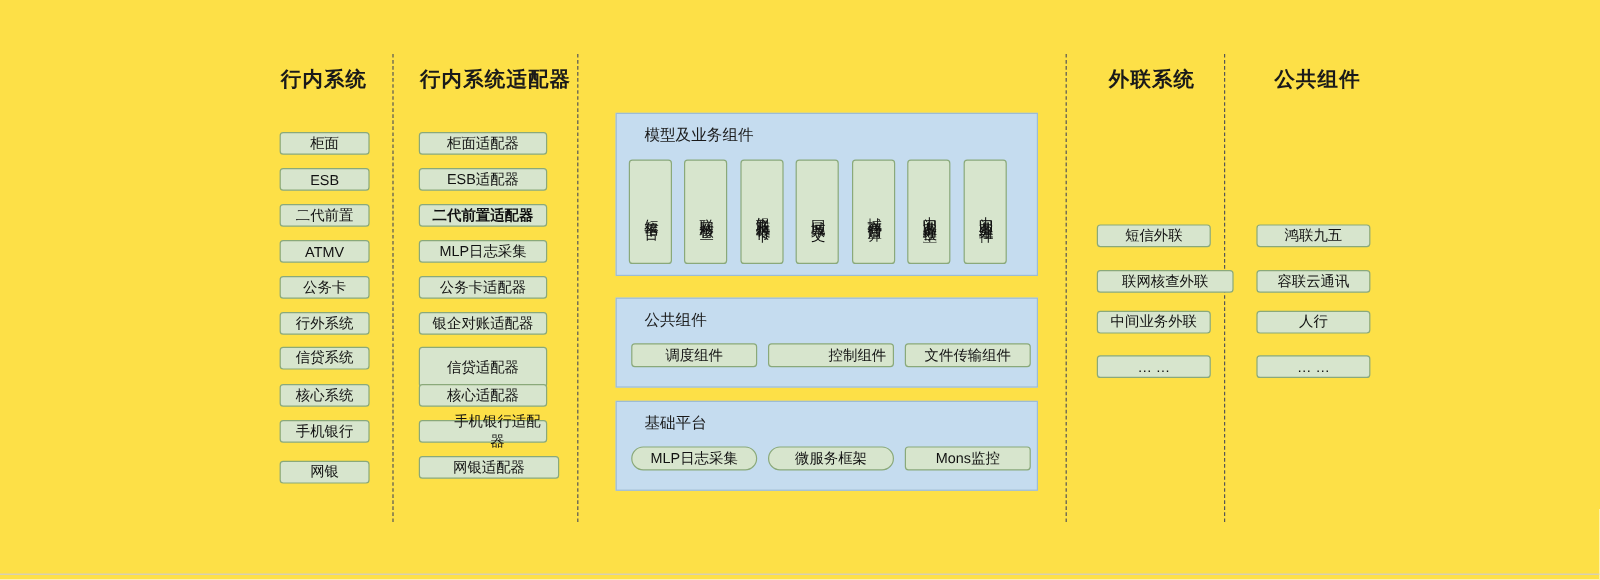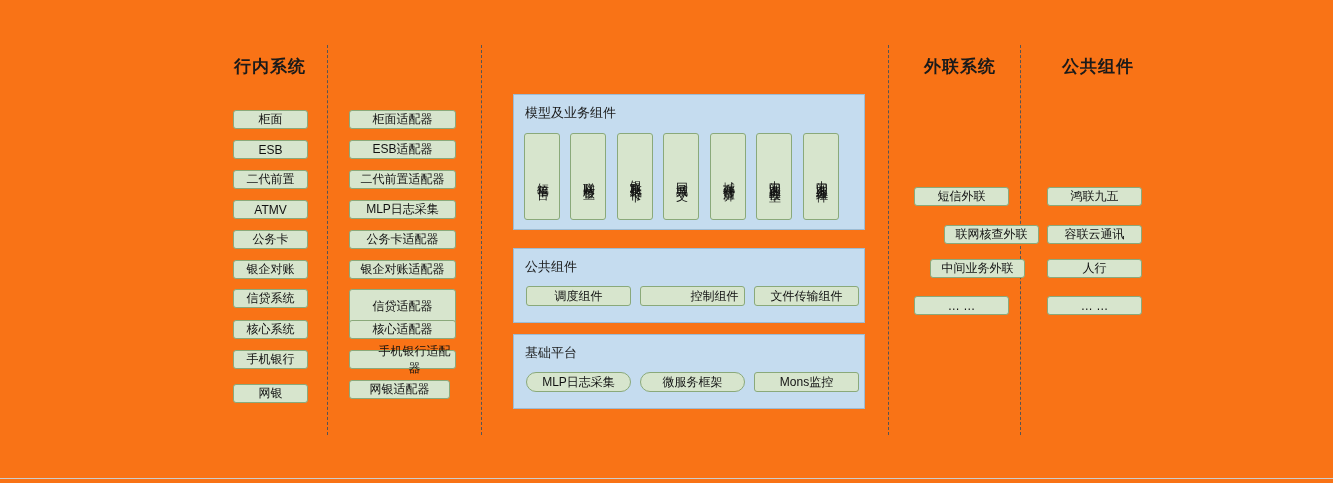--- a/index.html
+++ b/index.html
@@ -8,21 +8,21 @@
     background: #ffffff;
   }
   body {
     font-family: "Liberation Sans", sans-serif;
     color: #000000;
   }
   #canvas {
     position: relative;
     width: 1333px;
     height: 483px;
-    background: #f97316;
+    background: #fde047;
     overflow: hidden;
   }
   .col-title {
     position: absolute;
     font-size: 17px;
     font-weight: bold;
     text-align: center;
     color: #1a1a1a;
     letter-spacing: 1px;
   }
@@ -53,63 +53,65 @@
   .panel {
     position: absolute;
     background: #c5dcef;
     border: 1px solid #9dbcd4;
     box-sizing: border-box;
   }
   .panel-title {
     position: absolute;
     font-size: 13px;
     color: #1a1a1a;
+    margin-left: 12px;
   }
   .bottom-rule {
     position: absolute;
     left: 0;
     width: 1333px;
     border-top: 1px solid #cccccc;
   }
 </style>
 </head>
 <body>
 
 <div id="canvas">
 
   <div class="col-title" style="left:205px; top:55px; width:130px;">行内系统</div>
+  <div class="col-title" style="left:333px; top:55px; width:160px;">行内系统适配器</div>
   <div class="col-title" style="left:895px; top:55px; width:130px;">外联系统</div>
   <div class="col-title" style="left:1028px; top:55px; width:140px;">公共组件</div>
 
   <div class="vdiv" style="left:327px; top:45px; height:390px;"></div>
   <div class="vdiv" style="left:481px; top:45px; height:390px;"></div>
   <div class="vdiv" style="left:888px; top:45px; height:390px;"></div>
   <div class="vdiv" style="left:1020px; top:45px; height:390px;"></div>
 
   <div class="node" style="left:233px; top:110px; width:75px; height:19px;">柜面</div>
   <div class="node" style="left:233px; top:140px; width:75px; height:19px;">ESB</div>
   <div class="node" style="left:233px; top:170px; width:75px; height:19px;">二代前置</div>
   <div class="node" style="left:233px; top:200px; width:75px; height:19px;">ATMV</div>
   <div class="node" style="left:233px; top:230px; width:75px; height:19px;">公务卡</div>
-  <div class="node" style="left:233px; top:260px; width:75px; height:19px;">银企对账</div>
+  <div class="node" style="left:233px; top:260px; width:75px; height:19px;">行外系统</div>
   <div class="node" style="left:233px; top:289px; width:75px; height:19px;">信贷系统</div>
   <div class="node" style="left:233px; top:320px; width:75px; height:19px;">核心系统</div>
   <div class="node" style="left:233px; top:350px; width:75px; height:19px;">手机银行</div>
   <div class="node" style="left:233px; top:384px; width:75px; height:19px;">网银</div>
 
   <div class="node" style="left:349px; top:110px; width:107px; height:19px;">柜面适配器</div>
   <div class="node" style="left:349px; top:140px; width:107px; height:19px;">ESB适配器</div>
-  <div class="node" style="left:349px; top:170px; width:107px; height:19px;">二代前置适配器</div>
+  <div class="node" style="left:349px; top:170px; width:107px; height:19px;font-weight:bold;">二代前置适配器</div>
   <div class="node" style="left:349px; top:200px; width:107px; height:19px;">MLP日志采集</div>
   <div class="node" style="left:349px; top:230px; width:107px; height:19px;">公务卡适配器</div>
   <div class="node" style="left:349px; top:260px; width:107px; height:19px;">银企对账适配器</div>
   <div class="node" style="left:349px; top:289px; width:107px; height:34px;">信贷适配器</div>
   <div class="node" style="left:349px; top:320px; width:107px; height:19px;">核心适配器</div>
   <div class="node" style="left:349px; top:350px; width:107px; height:19px;padding-left:24px;">手机银行适配器</div>
-  <div class="node" style="left:349px; top:380px; width:101px; height:19px;">网银适配器</div>
+  <div class="node" style="left:349px; top:380px; width:117px; height:19px;">网银适配器</div>
 
   <div class="panel" style="left:513px; top:94px; width:352px; height:136px;"></div>
   <div class="panel-title" style="left:525px; top:104px;">模型及业务组件</div>
   <div class="node vertical" style="left:524px; top:133px; width:36px; height:87px;">短信平台</div>
   <div class="node vertical" style="left:570px; top:133px; width:36px; height:87px;">联网核查</div>
   <div class="node vertical" style="left:617px; top:133px; width:36px; height:87px;">银联及银行卡</div>
   <div class="node vertical" style="left:663px; top:133px; width:36px; height:87px;">同城票交</div>
   <div class="node vertical" style="left:710px; top:133px; width:36px; height:87px;">城商行清算</div>
   <div class="node vertical" style="left:756px; top:133px; width:36px; height:87px;">中间业务模型</div>
   <div class="node vertical" style="left:803px; top:133px; width:36px; height:87px;">中间业务组件</div>
@@ -120,22 +122,22 @@
   <div class="node" style="left:640px; top:286px; width:105px; height:20px;padding-left:44px;">控制组件</div>
   <div class="node" style="left:754px; top:286px; width:105px; height:20px;">文件传输组件</div>
 
   <div class="panel" style="left:513px; top:334px; width:352px; height:75px;"></div>
   <div class="panel-title" style="left:525px; top:344px;">基础平台</div>
   <div class="node" style="left:526px; top:372px; width:105px; height:20px;border-radius:10px;">MLP日志采集</div>
   <div class="node" style="left:640px; top:372px; width:105px; height:20px;border-radius:10px;">微服务框架</div>
   <div class="node" style="left:754px; top:372px; width:105px; height:20px;">Mons监控</div>
 
   <div class="node" style="left:914px; top:187px; width:95px; height:19px;">短信外联</div>
-  <div class="node" style="left:944px; top:225px; width:95px; height:19px;">联网核查外联</div>
-  <div class="node" style="left:914px; top:259px; width:95px; height:19px;margin-left:16px;">中间业务外联</div>
+  <div class="node" style="left:914px; top:225px; width:114px; height:19px;">联网核查外联</div>
+  <div class="node" style="left:914px; top:259px; width:95px; height:19px;">中间业务外联</div>
   <div class="node" style="left:914px; top:296px; width:95px; height:19px;">… …</div>
 
   <div class="node" style="left:1047px; top:187px; width:95px; height:19px;">鸿联九五</div>
   <div class="node" style="left:1047px; top:225px; width:95px; height:19px;">容联云通讯</div>
   <div class="node" style="left:1047px; top:259px; width:95px; height:19px;">人行</div>
   <div class="node" style="left:1047px; top:296px; width:95px; height:19px;">… …</div>
 
   <div class="bottom-rule" style="top:478px;"></div>
 </div>
 

